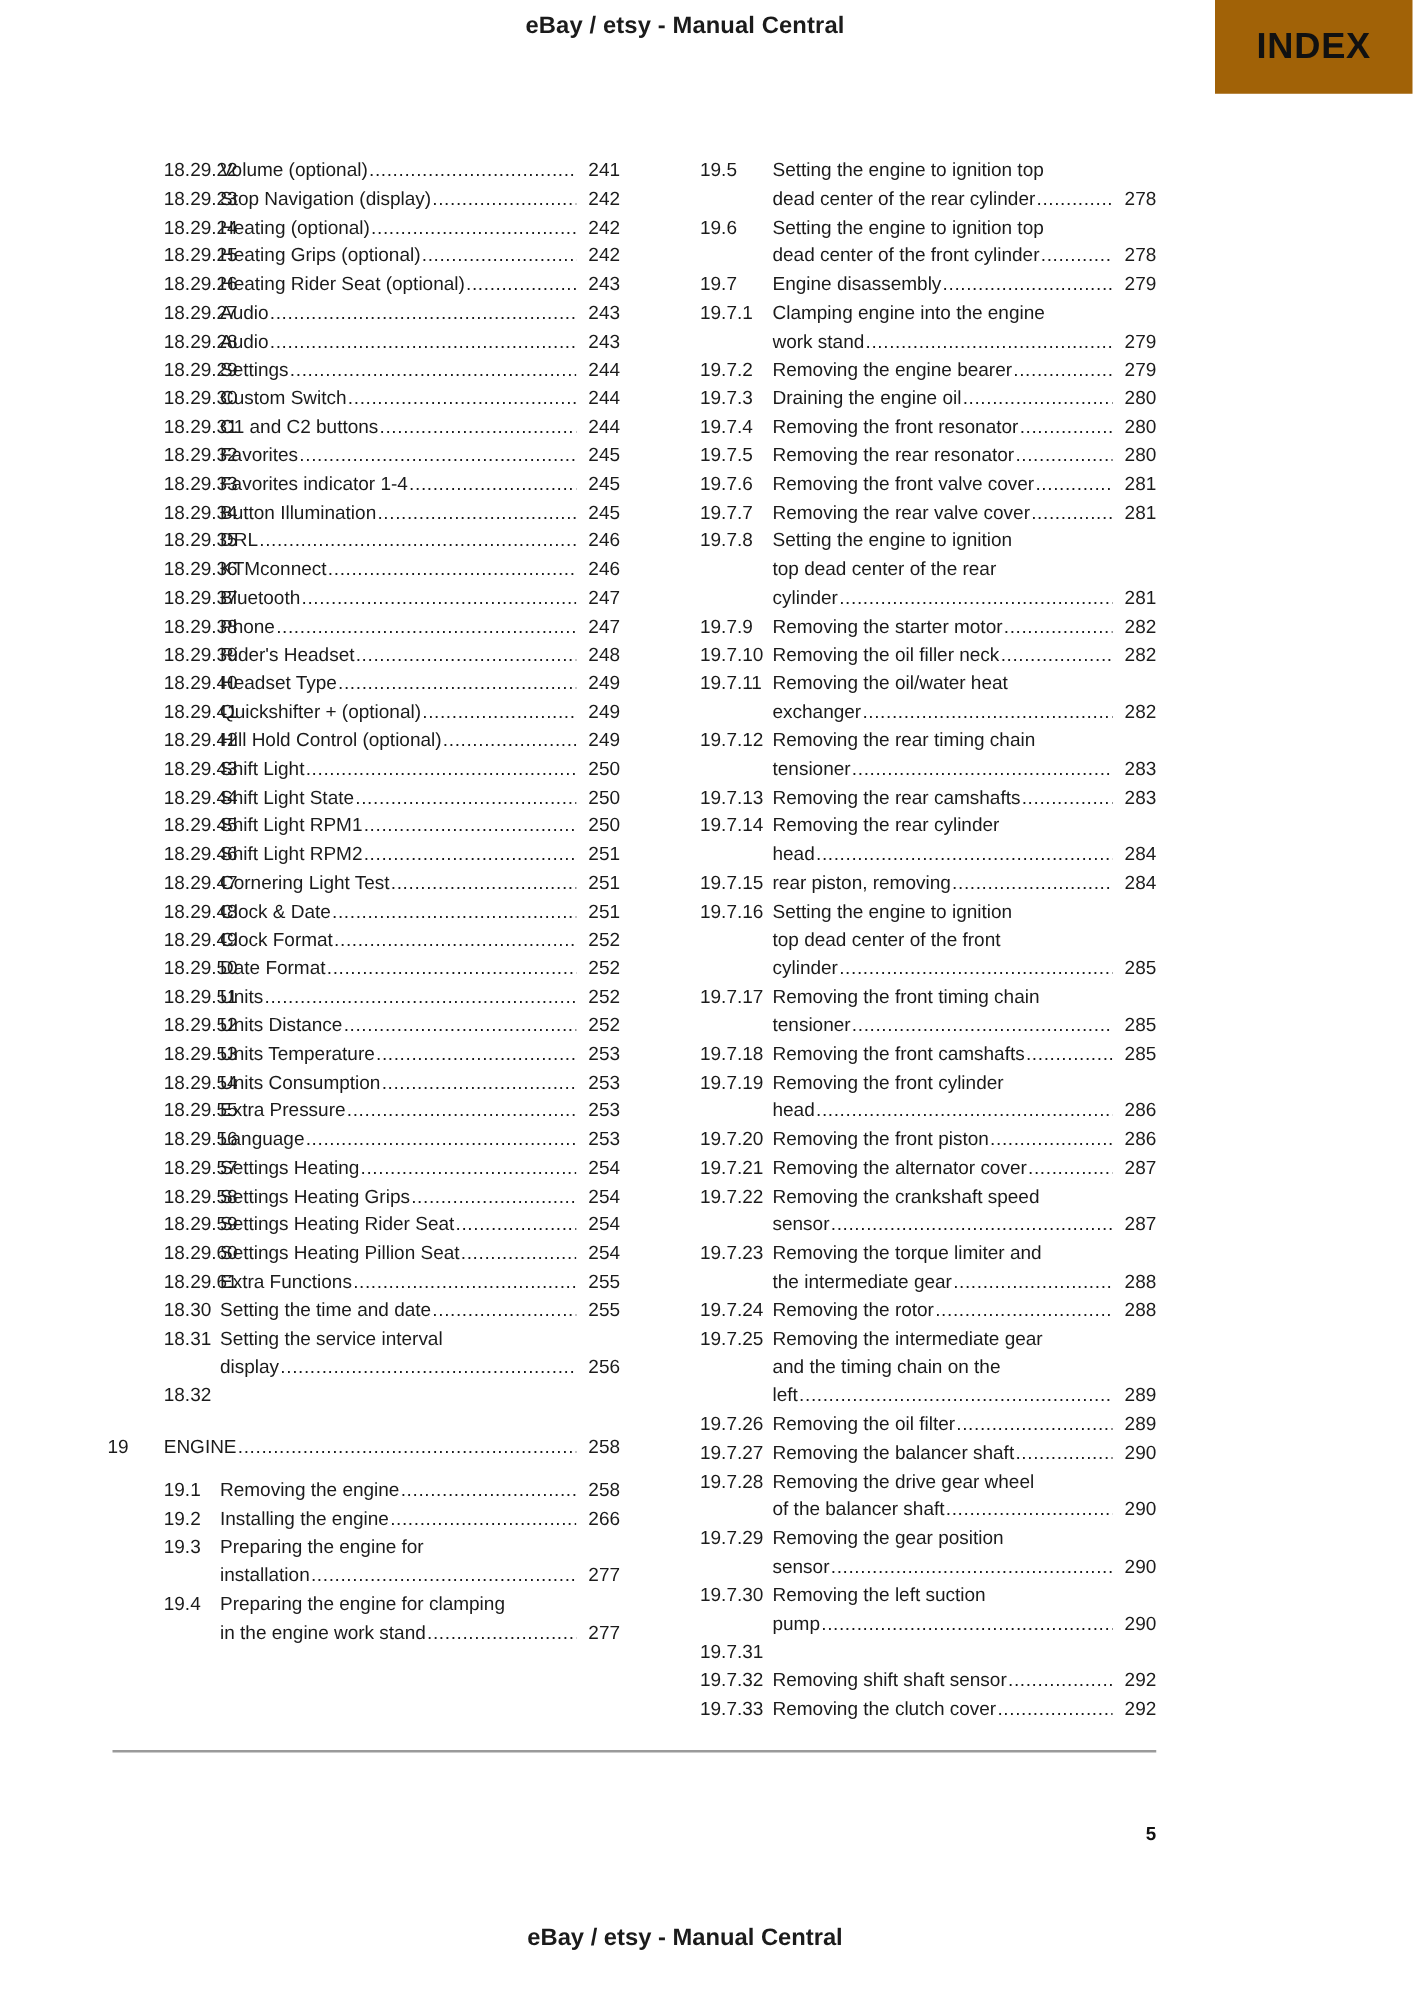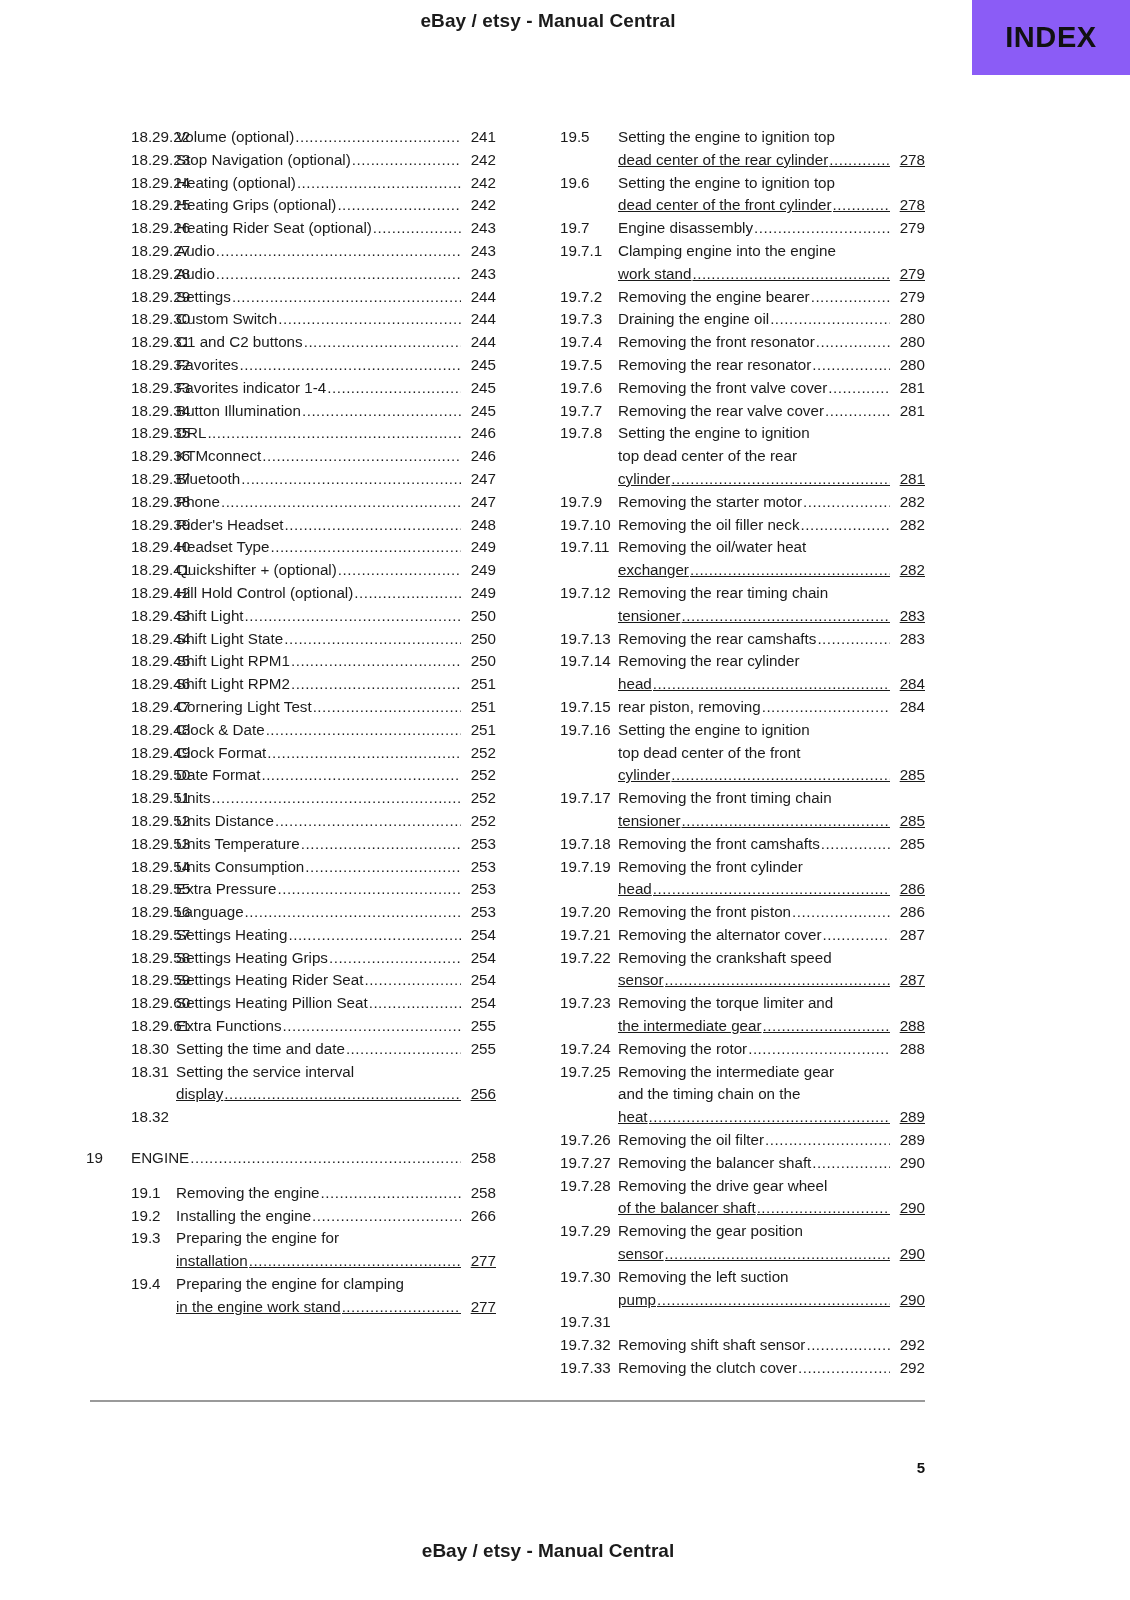--- a/index.html
+++ b/index.html
@@ -33,21 +33,21 @@
     display: inline-block;
     transform: translateX(-17px);
   }
 
   .index-tab {
     position: absolute;
     top: 0;
     left: 972px;
     width: 158px;
     height: 75px;
-    background: #8b5cf6;
+    background: #a16207;
     display: flex;
     align-items: center;
     justify-content: center;
     text-align: center;
   }
   .index-tab-label {
     font-size: 29px;
     font-weight: 700;
     letter-spacing: 0.6px;
     color: #111111;
@@ -116,21 +116,20 @@
   }
   .toc-col.left  .pg { width: 30px; }
   .toc-col.right .pg { width: 30px; text-align: right; }
 
   
   .wrap .body-cell { display: block; }
   .wrap .label { display: block; white-space: normal; }
   .wrap .lastline {
     display: flex;
     align-items: baseline;
-    text-decoration: underline;
   }
   .wrap .lastline .label { flex: 0 0 auto; }
 
   .toc-row.gap-above { margin-top: 18px; }
   .toc-row.gap-below { margin-bottom: 12px; justify-content: space-between; }
 
   
   .footer-rule {
     position: absolute;
     left: 90px;
@@ -181,21 +180,21 @@
         <div class="num">18.29.22</div>
         <div class="body-cell">
           <span class="label">Volume (optional)</span>
           <span class="leader"></span>
           <span class="pg">241</span>
         </div>
       </div>
       <div class="toc-row">
         <div class="num">18.29.23</div>
         <div class="body-cell">
-          <span class="label">Stop Navigation (optional)</span>
+          <span class="label">Stop Navigation (display)</span>
           <span class="leader"></span>
           <span class="pg">242</span>
         </div>
       </div>
       <div class="toc-row">
         <div class="num">18.29.24</div>
         <div class="body-cell">
           <span class="label">Heating (optional)</span>
           <span class="leader"></span>
           <span class="pg">242</span>
@@ -820,21 +819,21 @@
           <span class="leader"></span>
           <span class="pg">288</span>
         </div>
       </div>
       <div class="toc-row wrap">
         <div class="num">19.7.25</div>
         <div class="body-cell">
           <span class="label">Removing the intermediate gear</span>
           <span class="label">and the timing chain on the</span>
           <div class="lastline">
-            <span class="label">heat</span>
+            <span class="label">left</span>
             <span class="leader"></span>
             <span class="pg">289</span>
           </div>
         </div>
       </div>
       <div class="toc-row">
         <div class="num">19.7.26</div>
         <div class="body-cell">
           <span class="label">Removing the oil filter</span>
           <span class="leader"></span>

